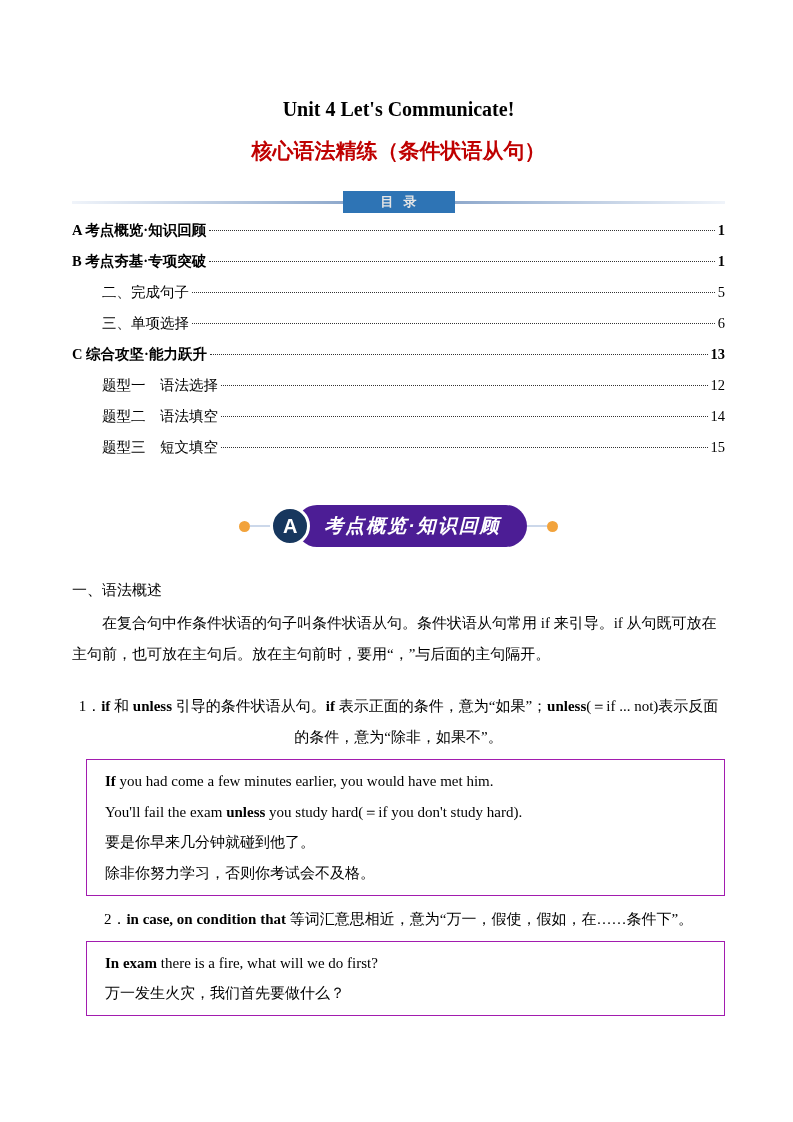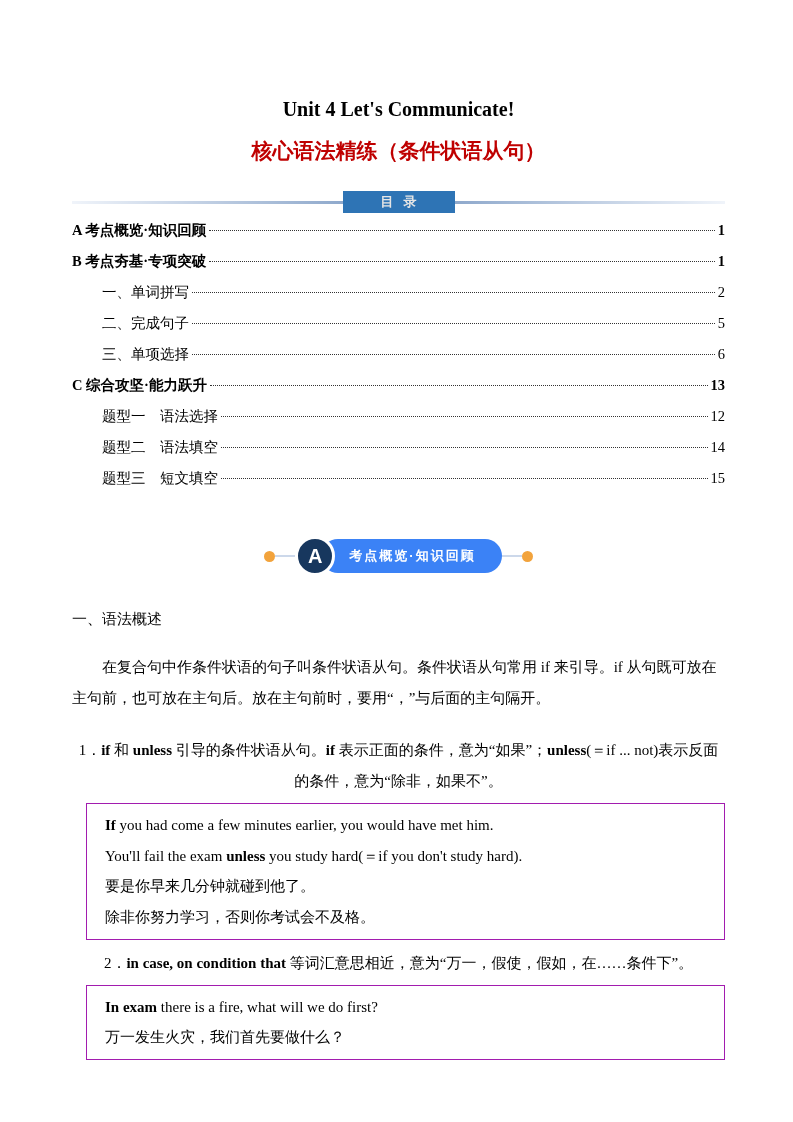--- a/index.html
+++ b/index.html
@@ -47,35 +47,35 @@
   .badge-a {
     width: 40px; height: 40px; border-radius: 50%;
     background: #17375E; color: #fff;
     font-family: "Liberation Sans", "DejaVu Sans", sans-serif;
     font-weight: bold; font-size: 20px;
     display: flex; align-items: center; justify-content: center;
     position: relative; z-index: 2;
     border: 3px solid #fff; box-sizing: border-box;
   }
   .badge-pill {
-    margin-left: -14px; background: #3b82f6; color: #fff;
+    margin-left: -14px; background: #4c1d95; color: #fff;
     font-family: "Liberation Sans", "DejaVu Sans", sans-serif;
-    font-weight: bold; font-size: 13px; letter-spacing: 2px;
+    font-weight: bold; font-size: 19px; letter-spacing: 2px;
     padding: 8px 26px 8px 28px; border-radius: 22px;
-    position: relative; z-index: 1;
+    position: relative; z-index: 1; font-style: italic;
   }
   
   .grammar-heading {
     text-align: center; font-size: 22px; font-weight: bold;
     margin: 50px 0 0;
     font-family: "Liberation Sans", "DejaVu Sans", sans-serif;
   }
   .body-text { font-size: 15px; line-height: 2.05; margin: 0; }
   .overview-title { margin-top: 28px; }
-  .overview-para { text-indent: 2em; margin-top: 17px; }
+  .overview-para { text-indent: 2em; margin-top: 2px; }
   .point { margin-top: 22px; text-align: center; }
   .example-box {
     border: 1px solid #a21caf;
     margin: 6px 0 2px 14px;
     padding: 6px 18px;
     font-size: 15px; line-height: 2.05;
   }
   .example-box div { margin: 0; }
 </style>
 </head>
@@ -95,25 +95,20 @@
   <div class="toc">
     <div class="toc-row lvl1">
       <span>A 考点概览·知识回顾</span>
       <span class="toc-leader"></span>
       <span class="toc-page">1</span>
     </div>
     <div class="toc-row lvl1">
       <span>B 考点夯基·专项突破</span>
       <span class="toc-leader"></span>
       <span class="toc-page">1</span>
-    </div>
-    <div class="toc-row lvl2">
-      <span>一、单词拼写</span>
-      <span class="toc-leader"></span>
-      <span class="toc-page">2</span>
     </div>
     <div class="toc-row lvl2">
       <span>二、完成句子</span>
       <span class="toc-leader"></span>
       <span class="toc-page">5</span>
     </div>
     <div class="toc-row lvl2">
       <span>三、单项选择</span>
       <span class="toc-leader"></span>
       <span class="toc-page">6</span>

